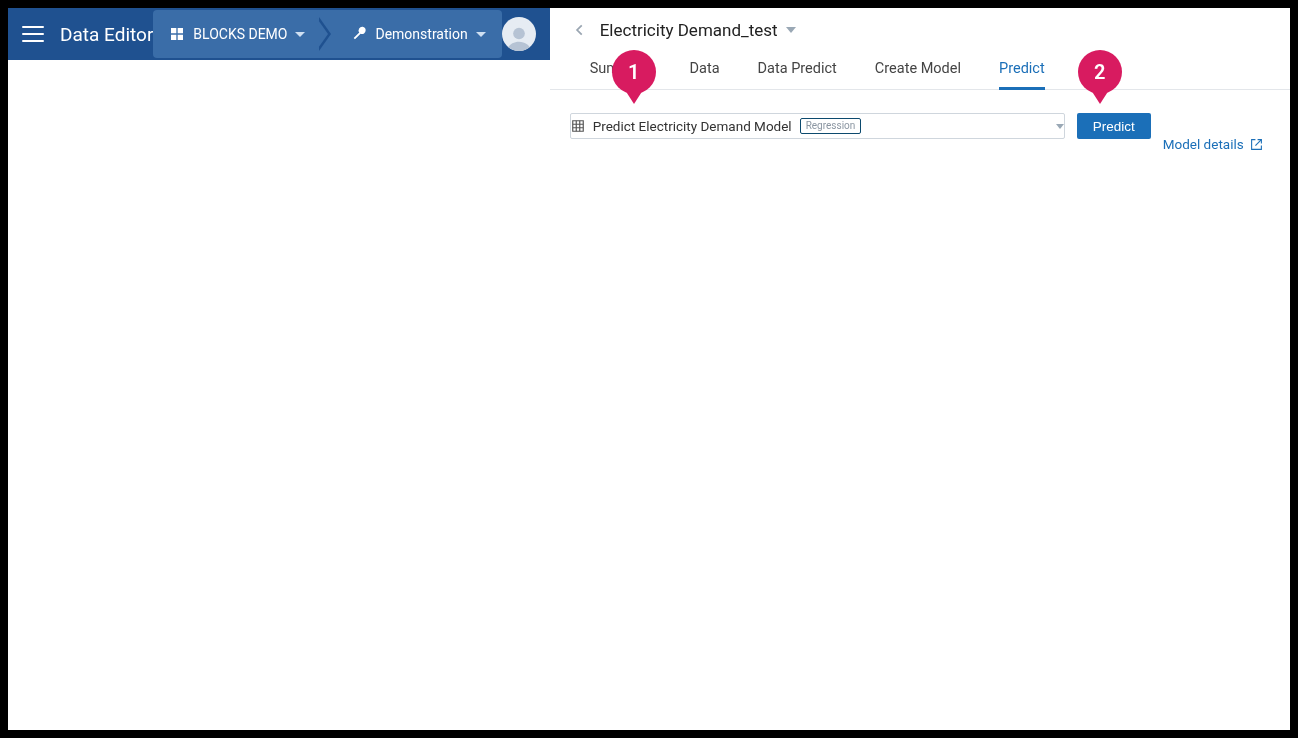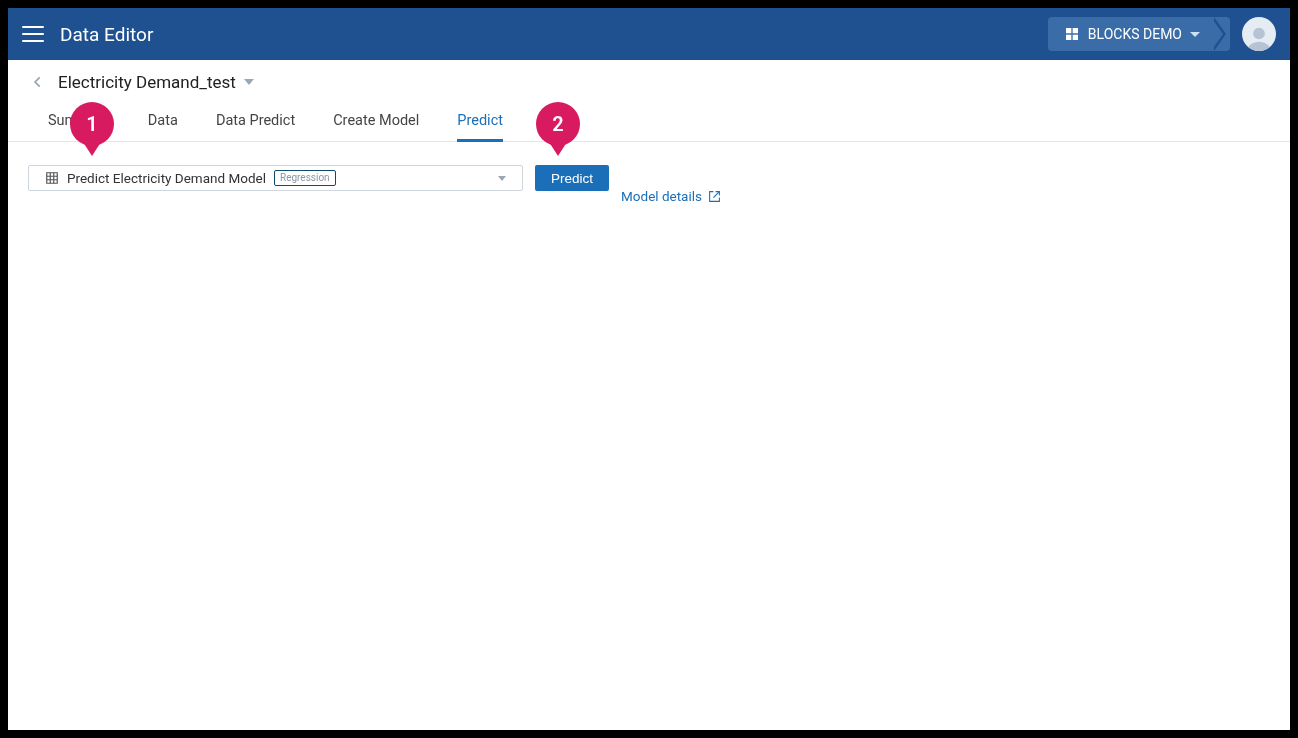--- a/index.html
+++ b/index.html
@@ -11,21 +11,21 @@
     color:#333;
     width:1298px;
     height:738px;
     overflow:hidden;
   }
   .app {
     background:#fff;
     position:absolute;
     left:8px; top:8px; right:8px; bottom:8px;
     display:flex;
-    flex-direction:column;
+    flex-direction:row;
   }
   
   .topbar {
     background:#1e4e8a;
     background:linear-gradient(#1f5592,#1f5592);
     background:#1f5592;
     color:#fff;
     height:52px;
     display:flex;
     align-items:center;
@@ -40,24 +40,24 @@
     margin-right:16px;
   }
   .menu-icon span{
     display:block; height:2px; background:#fff; border-radius:1px;
   }
   .title { font-size:19px; font-weight:400; }
   .spacer { flex:1; }
   .crumb {
     display:flex; align-items:center;
     background:#3a6da8;
-    height:34px;
+    height:48px;
     border-radius:4px;
     overflow:hidden;
-    margin-right:12px;
+    margin-right:0;
   }
   .crumb-seg {
     display:flex; align-items:center; gap:8px;
     padding:0 16px;
     position:relative;
     cursor:pointer;
     color:#fff; font-size:14px;
     height:100%;
   }
   .crumb-sep {
@@ -127,21 +127,21 @@
     display:flex; align-items:center;
     padding:10px 20px;
     gap:12px;
   }
   .model-select{
     flex:0 0 495px;
     height:26px;
     border:1px solid #cfd6dd;
     border-radius:2px;
     display:flex; align-items:center;
-    padding:0 16px;
+    padding:0 0;
     gap:8px;
     font-size:13.5px;
     color:#333;
     background:#fff;
     cursor:pointer;
     position:relative;
   }
   .model-select .grid-ic{width:14px;height:14px;fill:#555;}
   .tag {
     font-size:10px;
@@ -213,20 +213,27 @@
     <div class="spacer"></div>
     <div class="crumb">
       <div class="crumb-seg">
         <svg class="icon16" viewBox="0 0 24 24">
             <path d="M3 3h8v8H3zM13 3h8v8h-8zM3 13h8v8H3zM13 13h8v8h-8z"></path>
           </svg>
         <span>BLOCKS DEMO</span>
         <span class="caret-down"></span>
       </div>
       <div class="crumb-sep"></div>
+      <div class="crumb-seg">
+        <svg class="icon16" viewBox="0 0 24 24">
+            <path d="M22 6.5a5.5 5.5 0 0 1-7.6 5.1L6 20l-2-2 8.4-8.4A5.5 5.5 0 0 1 17.5 1 5.5 5.5 0 0 1 22 6.5z"></path>
+          </svg>
+        <span>Demonstration</span>
+        <span class="caret-down"></span>
+      </div>
     </div>
     <div class="avatar">
       <svg viewBox="0 0 24 24">
           <circle cx="12" cy="9" r="5"></circle>
           <path d="M2 24c0-5 5-8 10-8s10 3 10 8z"></path>
         </svg>
     </div>
   </div>
 
   <div class="content">

